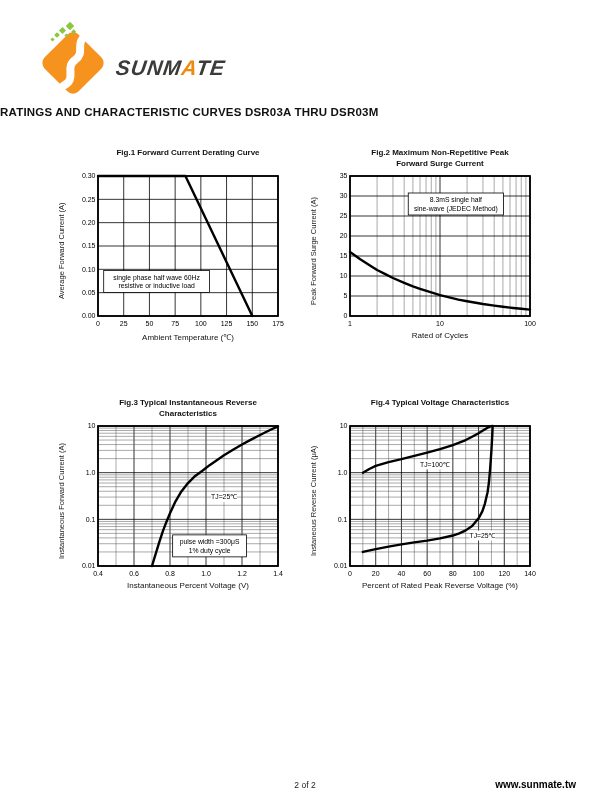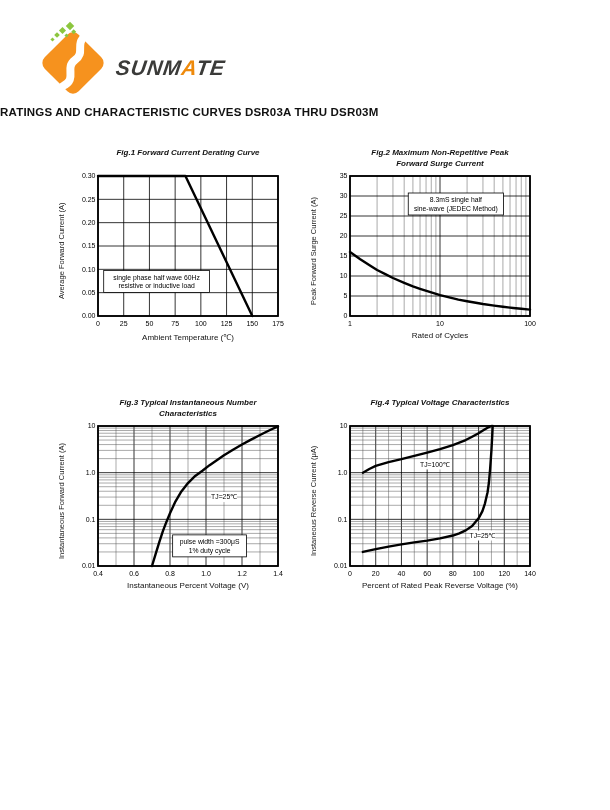--- a/index.html
+++ b/index.html
@@ -9,21 +9,21 @@
   .logo{position:absolute;left:36px;top:20px;width:230px;height:80px;}
   .logo-mark{position:absolute;left:0;top:0;}
   .wordmark{position:absolute;left:80px;top:36px;font-weight:bold;font-style:italic;
             font-size:21px;letter-spacing:1px;transform:skewX(-8deg);white-space:nowrap;}
   .wm-dark{color:#3b3b39;} .wm-accent{color:#ee8a0c;}
   
   .doc-title{position:absolute;top:106px;left:0;width:100%;text-align:left;
              font-size:11.5px;font-weight:bold;letter-spacing:0.2px;}
   
   .chart-block{position:absolute;width:236px;}
-  .fig-title{font-size:8px;font-weight:bold;text-align:center;margin-left:44px;width:180px;line-height:10.5px;min-height:10.5px;font-style:italic;}
+  .fig-title{font-size:8px;font-weight:bold;text-align:center;margin-left:44px;width:180px;line-height:10.5px;min-height:10.5px;}
   .chart-row{display:flex;align-items:stretch;margin-top:1px;}
   .y-title{width:14px;height:162px;display:flex;align-items:center;justify-content:center;
            font-size:7.5px;writing-mode:vertical-rl;transform:rotate(180deg);white-space:nowrap;color:#222;}
   .x-title{font-size:8px;text-align:center;margin-left:44px;width:180px;margin-top:-1px;color:#111;}
   svg.plot{width:220px;height:162px;display:block;}
   svg text{font-family:"Liberation Sans",sans-serif;fill:#000;}
   
   .footer{position:absolute;top:780px;left:0;width:100%;height:20px;}
   .page-num{position:absolute;left:0;right:0;text-align:center;font-size:8.5px;color:#222;}
   .site{position:absolute;right:34px;top:-1px;font-weight:bold;font-size:10px;color:#000;}
@@ -145,21 +145,21 @@
           <text x="27.5" y="68.4" text-anchor="end" font-size="7">20</text>
           <text x="27.5" y="48.4" text-anchor="end" font-size="7">25</text>
           <text x="27.5" y="28.4" text-anchor="end" font-size="7">30</text>
           <text x="27.5" y="8.4" text-anchor="end" font-size="7">35</text>
         </svg>
     </div>
     <div class="x-title">Rated of Cycles</div>
   </div>
 
   <div class="chart-block" style="left:54px;top:398px;">
-    <div class="fig-title">Fig.3 Typical Instantaneous Number</div>
+    <div class="fig-title">Fig.3 Typical Instantaneous Reverse</div>
     <div class="fig-title">Characteristics</div>
     <div class="chart-row">
       <div class="y-title">Instantaneous Forward Current (A)</div>
       <svg class="plot" viewBox="0 0 220 162">
           <line x1="48" y1="6" x2="48" y2="146" stroke="#555" stroke-width="0.5"></line>
           <line x1="84" y1="6" x2="84" y2="146" stroke="#555" stroke-width="0.5"></line>
           <line x1="119.99999999999999" y1="6" x2="119.99999999999999" y2="146" stroke="#555" stroke-width="0.5"></line>
           <line x1="156" y1="6" x2="156" y2="146" stroke="#555" stroke-width="0.5"></line>
           <line x1="192.00000000000003" y1="6" x2="192.00000000000003" y2="146" stroke="#555" stroke-width="0.5"></line>
           <line x1="30" y1="6" x2="30" y2="146" stroke="#000" stroke-width="0.8"></line>
@@ -284,14 +284,18 @@
           <text x="210" y="155.5" text-anchor="middle" font-size="7">140</text>
           <text x="27.5" y="148.4" text-anchor="end" font-size="7">0.01</text>
           <text x="27.5" y="101.73333333333335" text-anchor="end" font-size="7">0.1</text>
           <text x="27.5" y="55.06666666666667" text-anchor="end" font-size="7">1.0</text>
           <text x="27.5" y="8.4" text-anchor="end" font-size="7">10</text>
         </svg>
     </div>
     <div class="x-title">Percent of Rated Peak Reverse Voltage (%)</div>
   </div>
 
+  <div class="footer">
+    <span class="page-num">2 of 2</span>
+    <span class="site">www.sunmate.tw</span>
+  </div>
 
 </div>
 
 </body></html>

